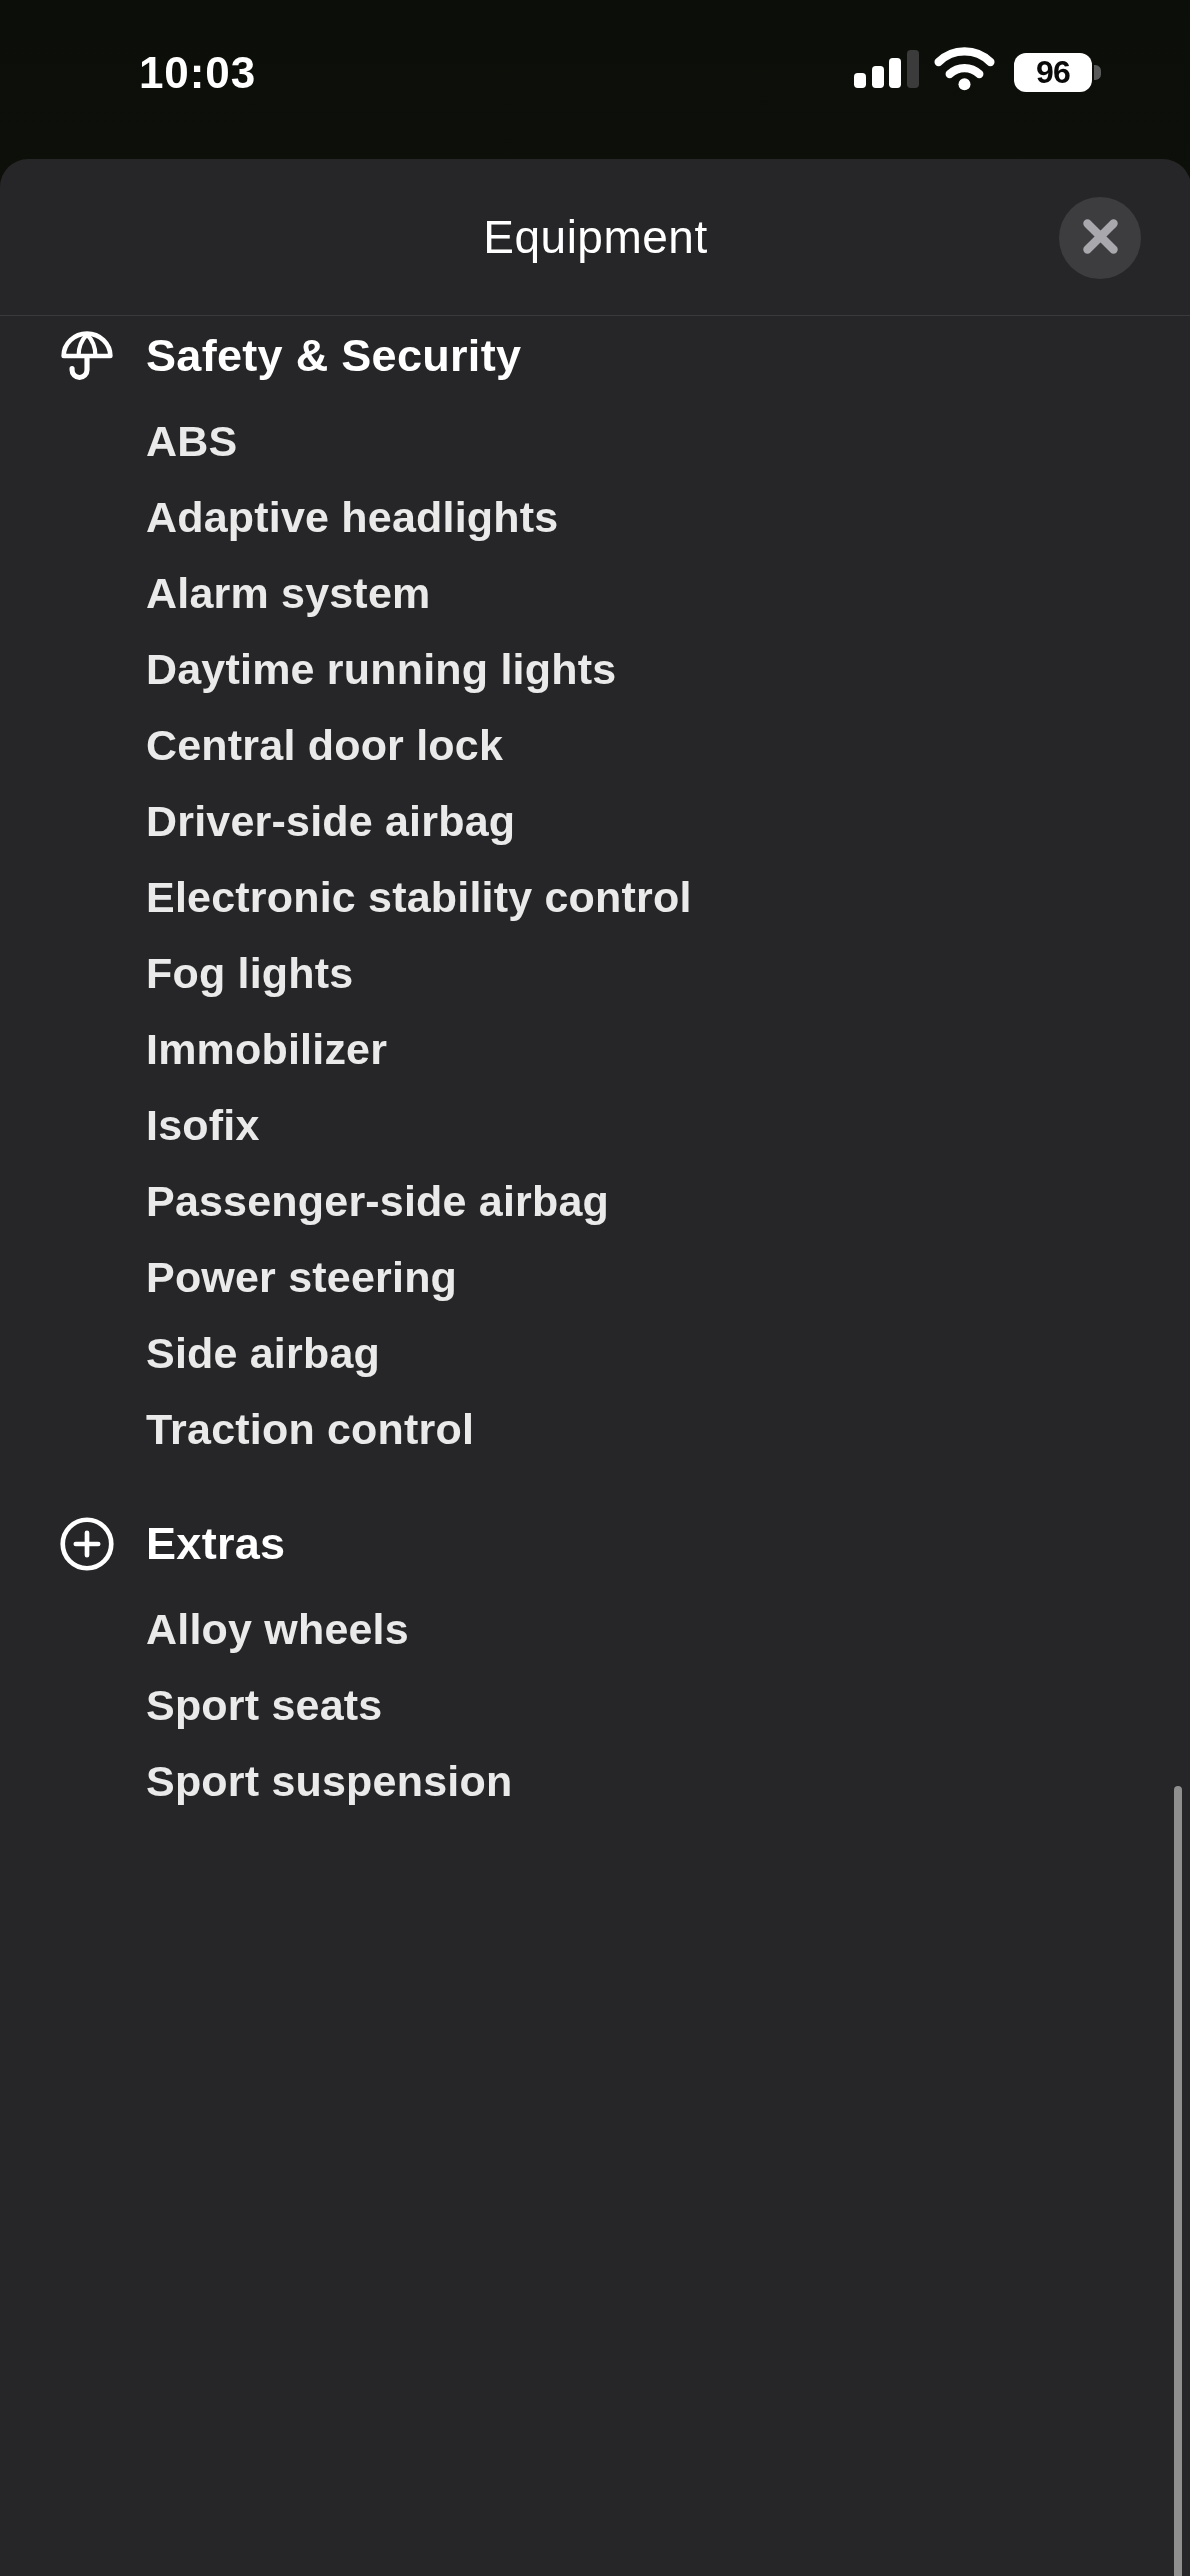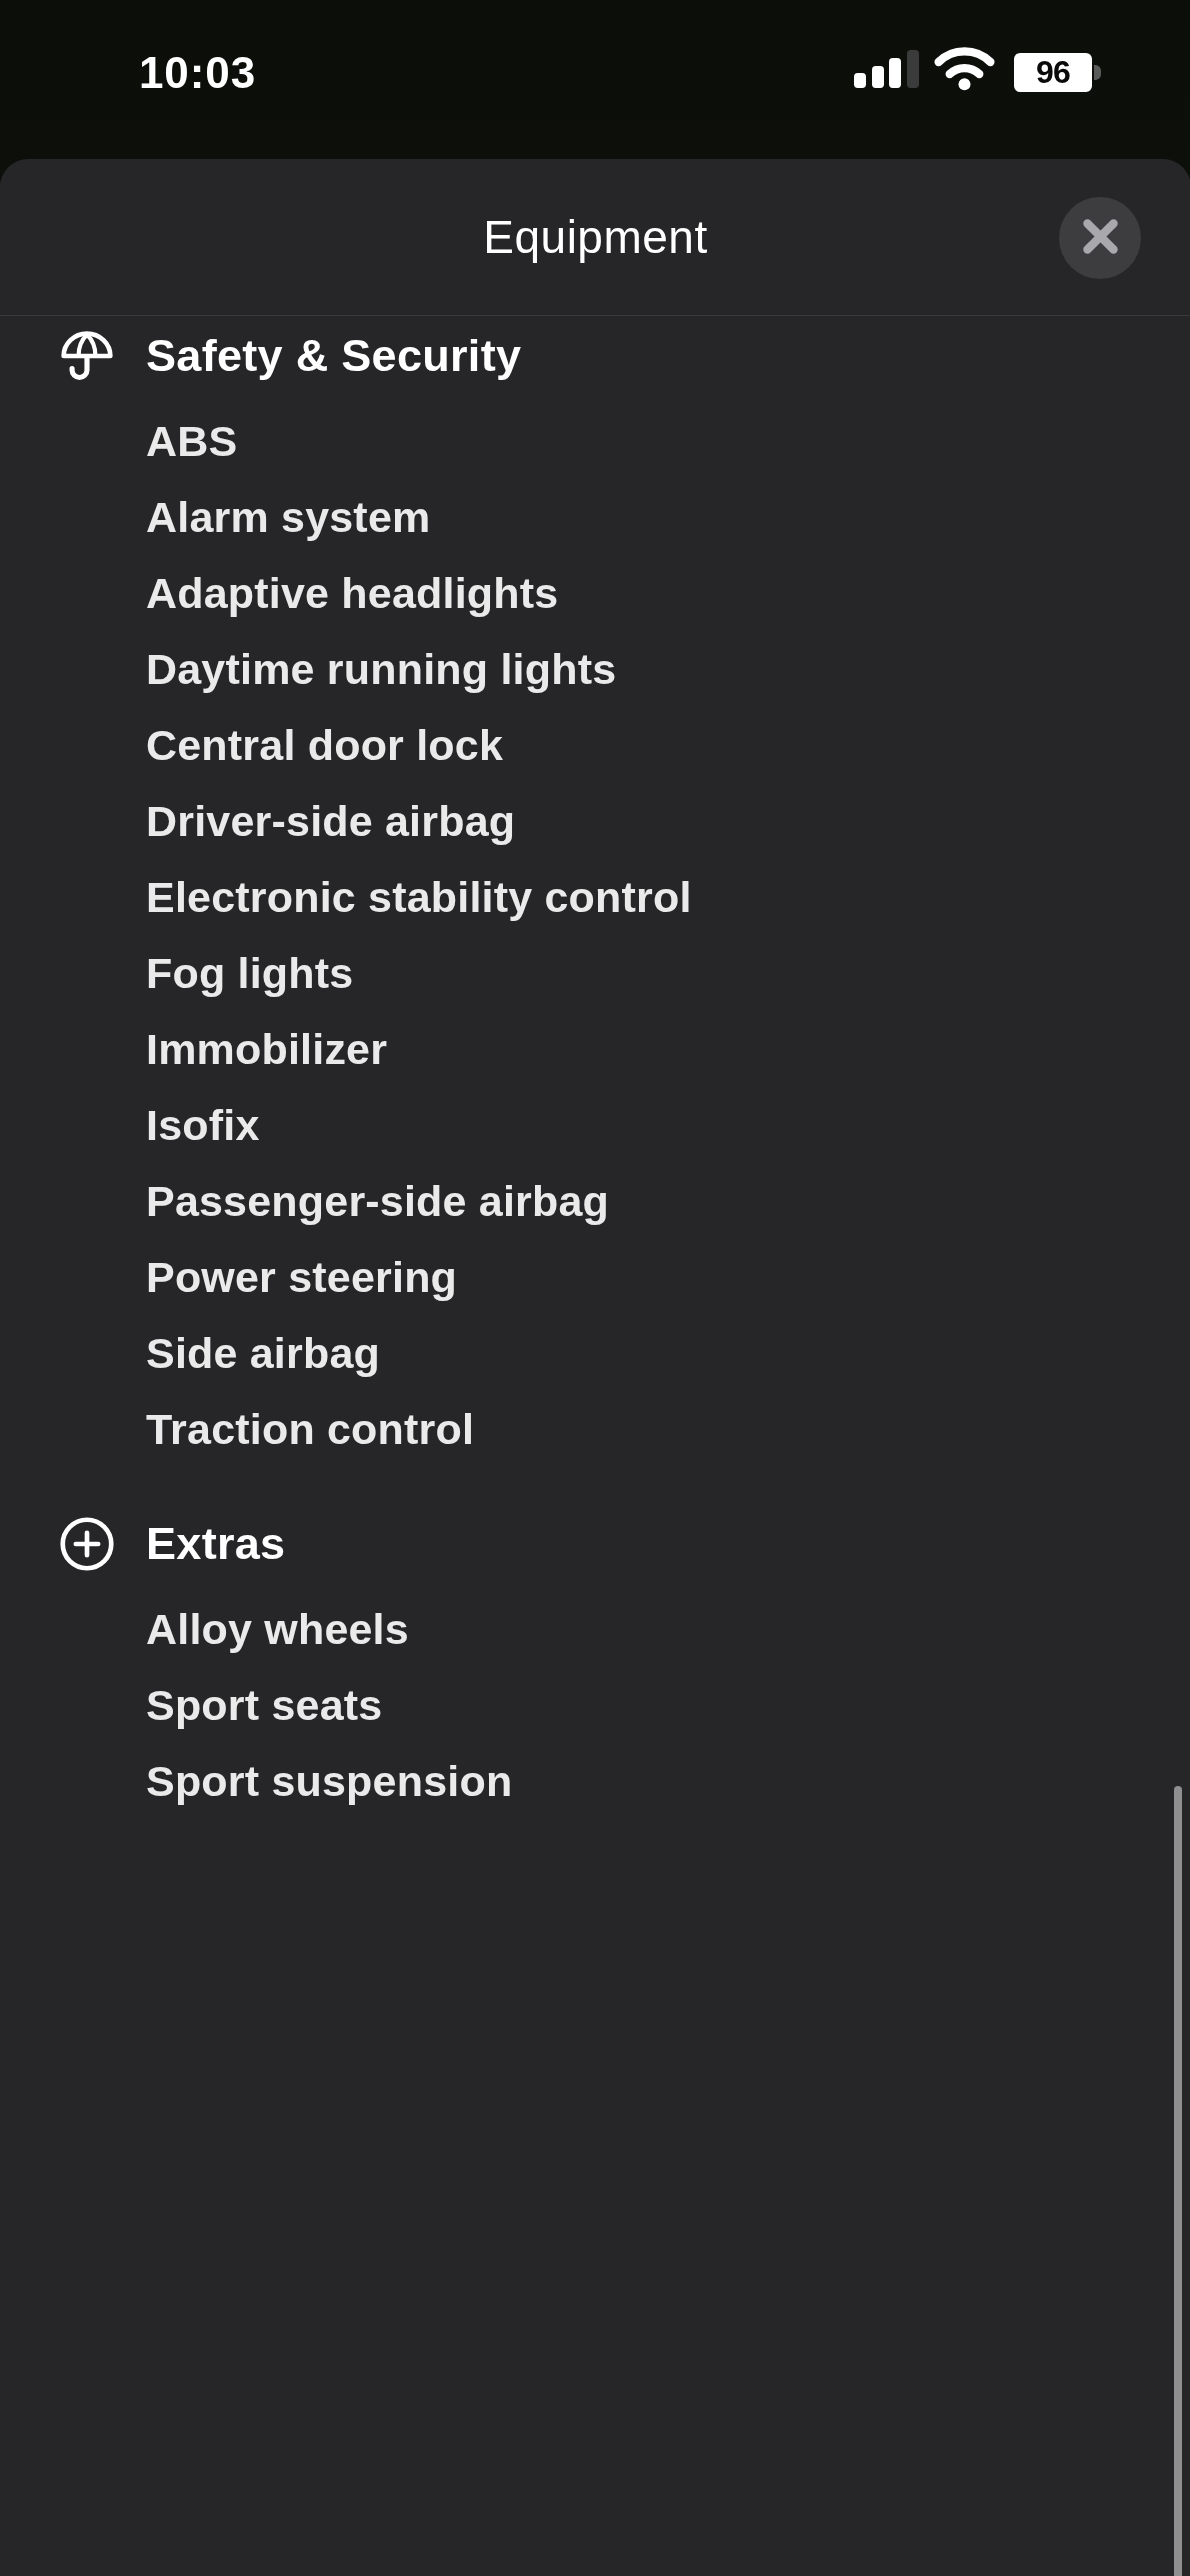--- a/index.html
+++ b/index.html
@@ -12,21 +12,21 @@
   
   .statusbar{position:absolute;top:0;left:0;right:0;height:159px;padding-left:20px;}
   .time{position:absolute;left:139px;top:48px;font-size:44px;font-weight:700;color:#ffffff;letter-spacing:0.9px;}
   .signal{position:absolute;left:854px;top:50px;width:65px;height:38px;}
   .signal .bar{position:absolute;bottom:0;width:12px;border-radius:3.7px;background:#ffffff;}
   .signal .b1{left:0;height:15px;}
   .signal .b2{left:17.6px;height:22px;}
   .signal .b3{left:35px;height:30px;}
   .signal .b4{left:53px;height:38px;background:#3b3b3b;}
   .wifi{position:absolute;left:934px;top:46px;}
-  .battery{position:absolute;left:1014px;top:53px;width:78px;height:39px;background:#ffffff;border-radius:6px;
+  .battery{position:absolute;left:1014px;top:53px;width:78px;height:39px;background:#ffffff;border-radius:12px;
     display:flex;align-items:center;justify-content:center;}
   .battery .pct{font-size:32px;font-weight:700;color:#0a0a0a;letter-spacing:-0.9px;}
   .battery-nub{position:absolute;left:1094px;top:65px;width:7.4px;height:15px;background:#5a5a5a;border-radius:0 5.6px 5.6px 0;}
   
   .sheet{position:absolute;top:159px;left:0;right:0;bottom:0;background:#262628;border-radius:28px 28px 0 0;}
   .sheet-header{position:relative;height:156px;border-bottom:1.9px solid #3a3a3c;}
   .sheet-title{position:absolute;left:0;right:0;top:0;height:156px;display:flex;align-items:center;justify-content:center;
     font-size:46px;font-weight:400;color:#ffffff;letter-spacing:0.5px;}
   .close-btn{position:absolute;left:1059px;top:38px;width:82px;height:82px;border-radius:50%;
     background:#3d3d40;display:flex;align-items:center;justify-content:center;cursor:pointer;}
@@ -89,22 +89,22 @@
             <path d="M30 6 A25 24 0 0 1 55 30 H5 A25 24 0 0 1 30 6 Z" stroke="#ffffff" stroke-width="5" stroke-linejoin="round"></path>
             <path d="M30 7 C24 13 21 21 21 29.5" stroke="#ffffff" stroke-width="4.5"></path>
             <path d="M30 7 C36 13 39 21 39 29.5" stroke="#ffffff" stroke-width="4.5"></path>
             <path d="M30 31 V45 a8 8 0 0 1 -16 0 v-1.5" stroke="#ffffff" stroke-width="5.5" stroke-linecap="round"></path>
           </svg>
         </span>
         <span class="section-title">Safety &amp; Security</span>
       </div>
       <div class="items">
           <div class="item">ABS</div>
+          <div class="item">Adaptive headlights</div>
           <div class="item">Alarm system</div>
-          <div class="item">Adaptive headlights</div>
           <div class="item">Daytime running lights</div>
           <div class="item">Central door lock</div>
           <div class="item">Driver-side airbag</div>
           <div class="item">Electronic stability control</div>
           <div class="item">Fog lights</div>
           <div class="item">Immobilizer</div>
           <div class="item">Isofix</div>
           <div class="item">Passenger-side airbag</div>
           <div class="item">Power steering</div>
           <div class="item">Side airbag</div>

